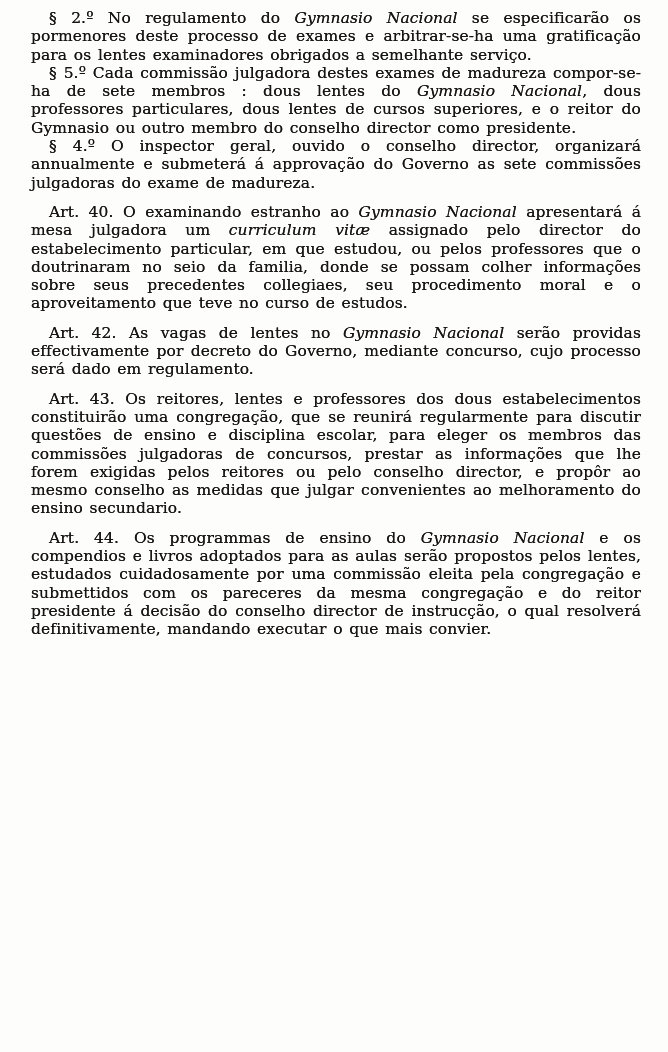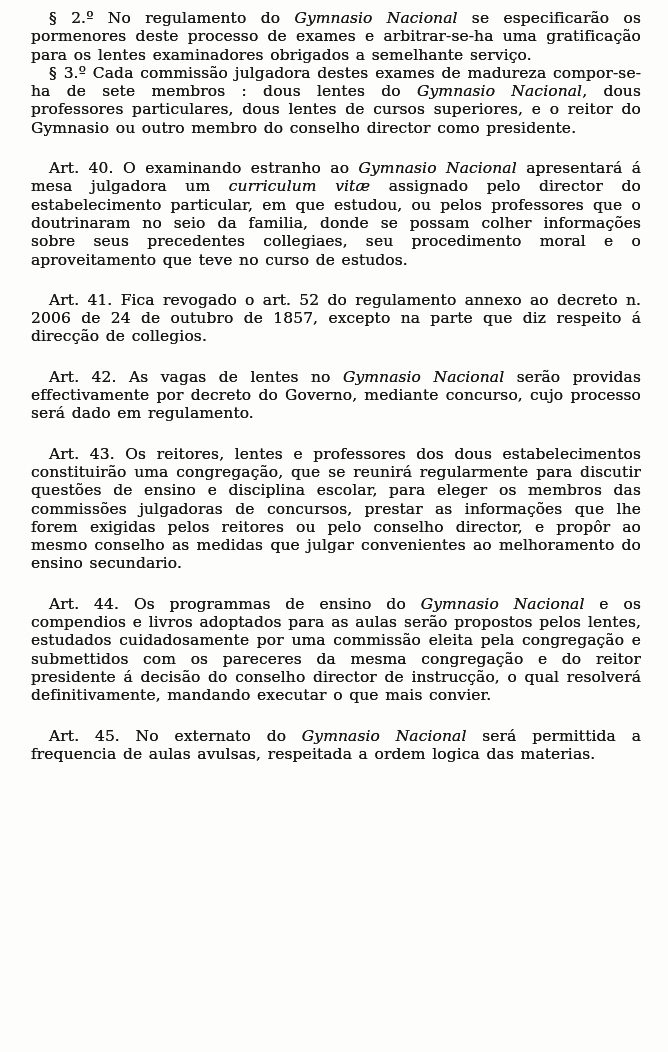--- a/index.html
+++ b/index.html
@@ -22,30 +22,29 @@
   }
   .para {
     margin: 0;
     text-align: justify;
     text-indent: 18px;
     word-spacing: 1.6px;
     letter-spacing: 0.1px;
     
     text-shadow: 0 0 0.6px rgba(23, 21, 18, 0.9);
   }
-  .para.article { margin-top: 22px; }
+  .para.article { margin-top: 11px; }
   .para em { font-style: italic; }
 </style>
 </head>
 <body>
 
 <div class="page">
   <div class="text-block">
       <p class="para section"><span>§ 2.º No regulamento do </span><em>Gymnasio Nacional</em><span> se especificarão os pormenores deste processo de exames e arbitrar-se-ha uma gratificação para os lentes examinadores obrigados a semelhante serviço.</span></p>
-      <p class="para section"><span>§ 3.º Cada commissão julgadora destes exames de madureza compor-se-ha de sete membros : dous lentes do </span><em>Gymnasio Nacional</em><span>, dous professores particulares, dous lentes de cursos superiores, e o reitor do Gymnasio ou outro membro do conselho director como presidente.</span></p>
+      <p class="para section"><span>§ 5.º Cada commissão julgadora destes exames de madureza compor-se-ha de sete membros : dous lentes do </span><em>Gymnasio Nacional</em><span>, dous professores particulares, dous lentes de cursos superiores, e o reitor do Gymnasio ou outro membro do conselho director como presidente.</span></p>
+      <p class="para section"><span>§ 4.º O inspector geral, ouvido o conselho director, organizará annualmente e submeterá á approvação do Governo as sete commissões julgadoras do exame de madureza.</span></p>
       <p class="para article"><span>Art. 40. O examinando estranho ao </span><em>Gymnasio Nacional</em><span> apresentará á mesa julgadora um </span><em>curriculum vitæ</em><span> assignado pelo director do estabelecimento particular, em que estudou, ou pelos professores que o doutrinaram no seio da familia, donde se possam colher informações sobre seus precedentes collegiaes, seu procedimento moral e o aproveitamento que teve no curso de estudos.</span></p>
-      <p class="para article"><span>Art. 41. Fica revogado o art. 52 do regulamento annexo ao decreto n. 2006 de 24 de outubro de 1857, excepto na parte que diz respeito á direcção de collegios.</span></p>
       <p class="para article"><span>Art. 42. As vagas de lentes no </span><em>Gymnasio Nacional</em><span> serão providas effectivamente por decreto do Governo, mediante concurso, cujo processo será dado em regulamento.</span></p>
       <p class="para article"><span>Art. 43. Os reitores, lentes e professores dos dous estabelecimentos constituirão uma congregação, que se reunirá regularmente para discutir questões de ensino e disciplina escolar, para eleger os membros das commissões julgadoras de concursos, prestar as informações que lhe forem exigidas pelos reitores ou pelo conselho director, e propôr ao mesmo conselho as medidas que julgar convenientes ao melhoramento do ensino secundario.</span></p>
       <p class="para article"><span>Art. 44. Os programmas de ensino do </span><em>Gymnasio Nacional</em><span> e os compendios e livros adoptados para as aulas serão propostos pelos lentes, estudados cuidadosamente por uma commissão eleita pela congregação e submettidos com os pareceres da mesma congregação e do reitor presidente á decisão do conselho director de instrucção, o qual resolverá definitivamente, mandando executar o que mais convier.</span></p>
-      <p class="para article"><span>Art. 45. No externato do </span><em>Gymnasio Nacional</em><span> será permittida a frequencia de aulas avulsas, respeitada a ordem logica das materias.</span></p>
     </div>
 </div>
 
 </body></html>

